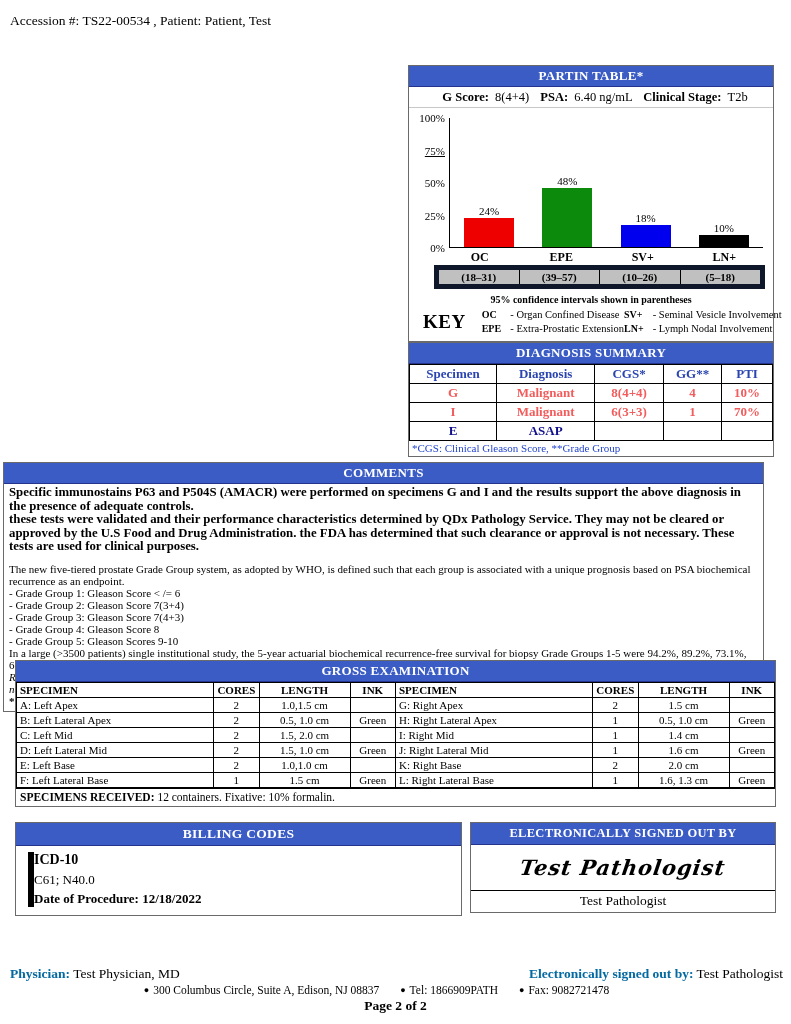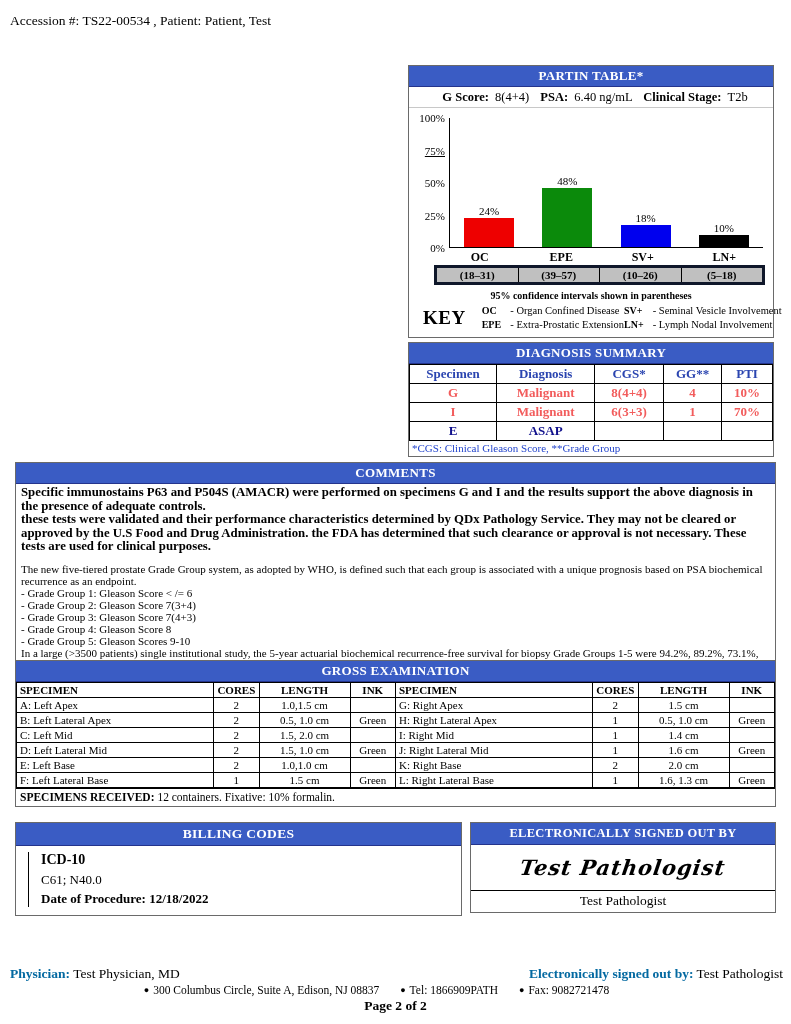--- a/index.html
+++ b/index.html
@@ -42,21 +42,21 @@
     flex:1; border-left:1px solid #000; border-bottom:1px solid #000;
     display:flex; align-items:flex-end; justify-content:space-around;
   }
   .bar { display:flex; flex-direction:column; align-items:center; width:50px; }
   .bar-value { font-size:11px; line-height:13px; }
   .bar-fill { width:50px; }
 
   .cat-row, .range-row { display:flex; margin:0 8px 0 30px; }
   .cat-row { margin-top:2px; }
   .cat-cell { flex:1; text-align:center; font-weight:bold; font-size:12px; }
-  .range-row { border:3px solid #0f172a;margin-left:25px; }
+  .range-row { border:5px solid #0f172a;margin-left:25px; }
   .range-cell {
     flex:1; text-align:center; font-weight:bold; font-size:11px;
     background:#c0c0c0; border-right:1px solid #000; padding:1px 0;
   }
   .range-cell:last-child { border-right:none; }
 
   .ci-note { text-align:center; font-weight:bold; font-size:10px; margin-top:5px; }
   .key-row { display:flex; padding:3px 6px 5px 14px; }
   .key-title { font-size:19px; font-weight:bold; align-self:center; margin-right:16px; letter-spacing:.5px; }
   .key-cols { flex:1; display:flex; }
@@ -70,21 +70,21 @@
   #diagnosis th, #diagnosis td {
     border:1px solid #000; text-align:center; font-size:13px; padding:1px 2px;
   }
   #diagnosis th { color:#2b45b0; font-weight:bold; }
   #diagnosis td { font-weight:bold; height:19px; }
   tr.row-red td { color:#f25c5c; }
   tr.row-navy td { color:#10108c; }
   .diag-note { color:#2244cc; font-size:11px; padding:1px 3px 2px 3px; }
 
   
-  #comments { left:15px; top:462px; width:761px; }
+  #comments { left:3px; top:462px; width:761px; }
   .comments-body { padding:2px 5px 4px 5px; }
   .bold-block { font-weight:bold; font-size:12.8px; line-height:13.5px; }
   .bold-block p { margin:0; }
   .small-block { font-size:11px; line-height:12px; margin-top:9px; }
   .small-block .it { font-style:italic; }
   .partin-ref b { font-size:11px; }
 
   
   #gross { left:15px; top:660px; width:761px; }
   #gross table { width:100%; border-collapse:collapse; }
@@ -97,21 +97,21 @@
   #gross col.len { width:12%; } #gross col.ink { width:6%; }
   .received { font-size:11.5px; padding:2px 4px 3px 4px; border-top:1px solid #000; }
 
   
   #billing { left:15px; top:822px; width:447px; }
   #billing .sec-head { font-size:13.5px; padding:3px 0; }
   .billing-body { display:flex; padding:6px 10px 8px 12px; min-height:66px; }
   .cpt-col { width:135px; }
   .cpt-col .lbl, .icd-col .lbl { font-weight:bold; font-size:14px; margin-bottom:3px; }
   .cpt-col .code, .icd-col .code { font-size:13px; line-height:18px; }
-  .icd-col { flex:1; border-left:1px solid #000000; padding-left:12px; }
+  .icd-col { flex:1; border-left:6px solid #000000; }
   .proc-date { font-weight:bold; font-size:13px; margin-top:2px; }
 
   
   #signed { left:470px; top:822px; width:306px; }
   #signed .sec-head { font-size:12.5px; padding:3px 0; }
   .sig-area {
     height:46px; display:flex; align-items:center; justify-content:center;
     border-bottom:1px solid #000;
   }
   .signature {

